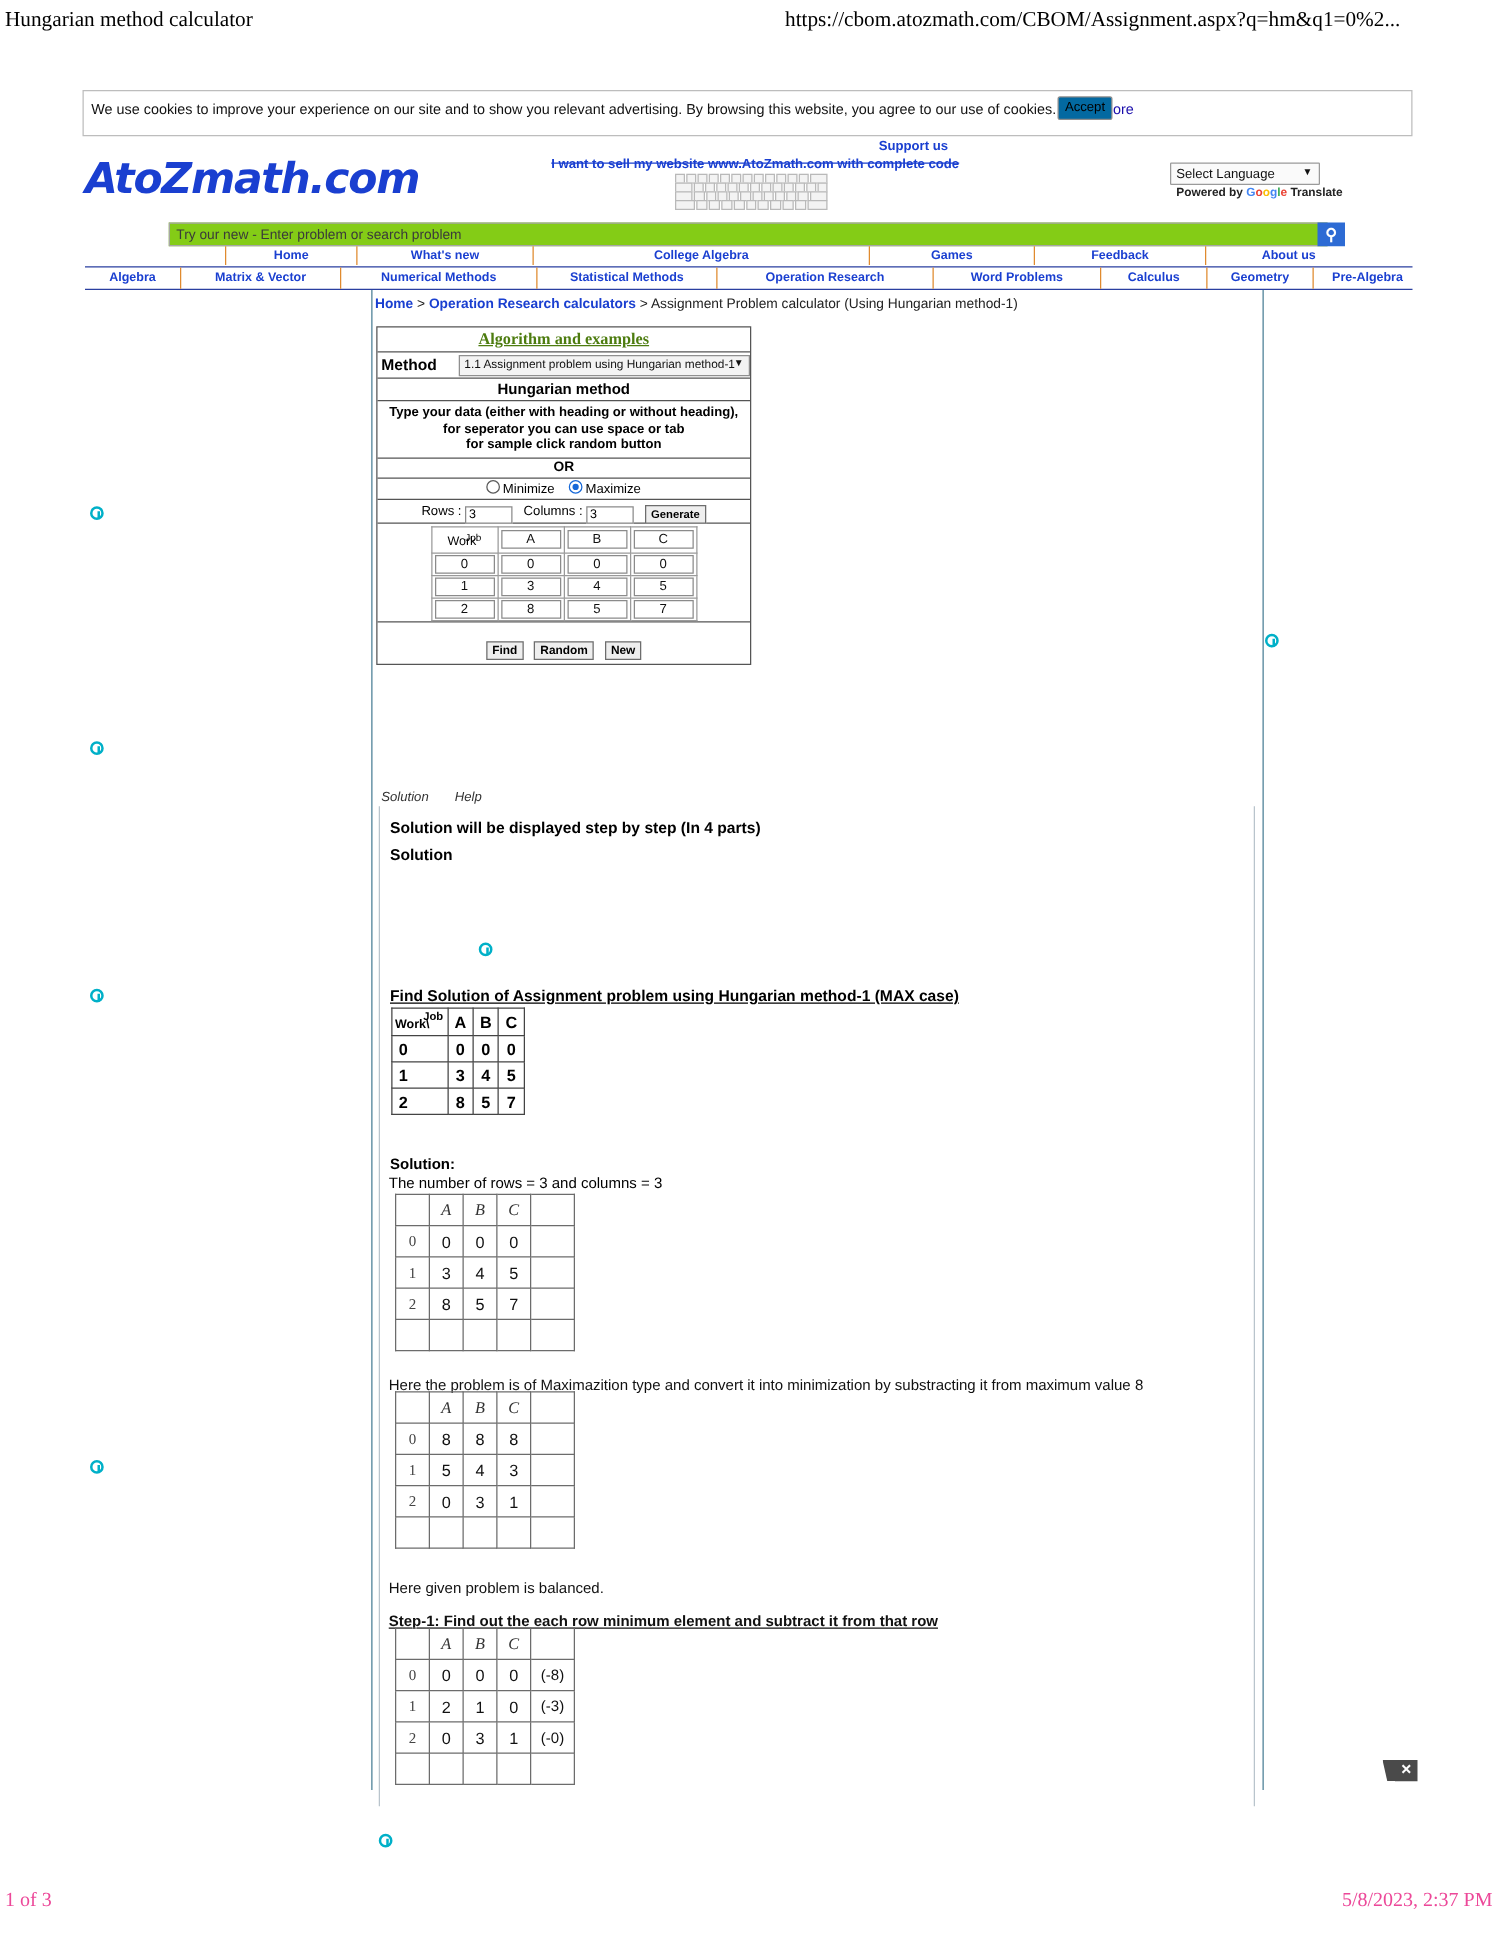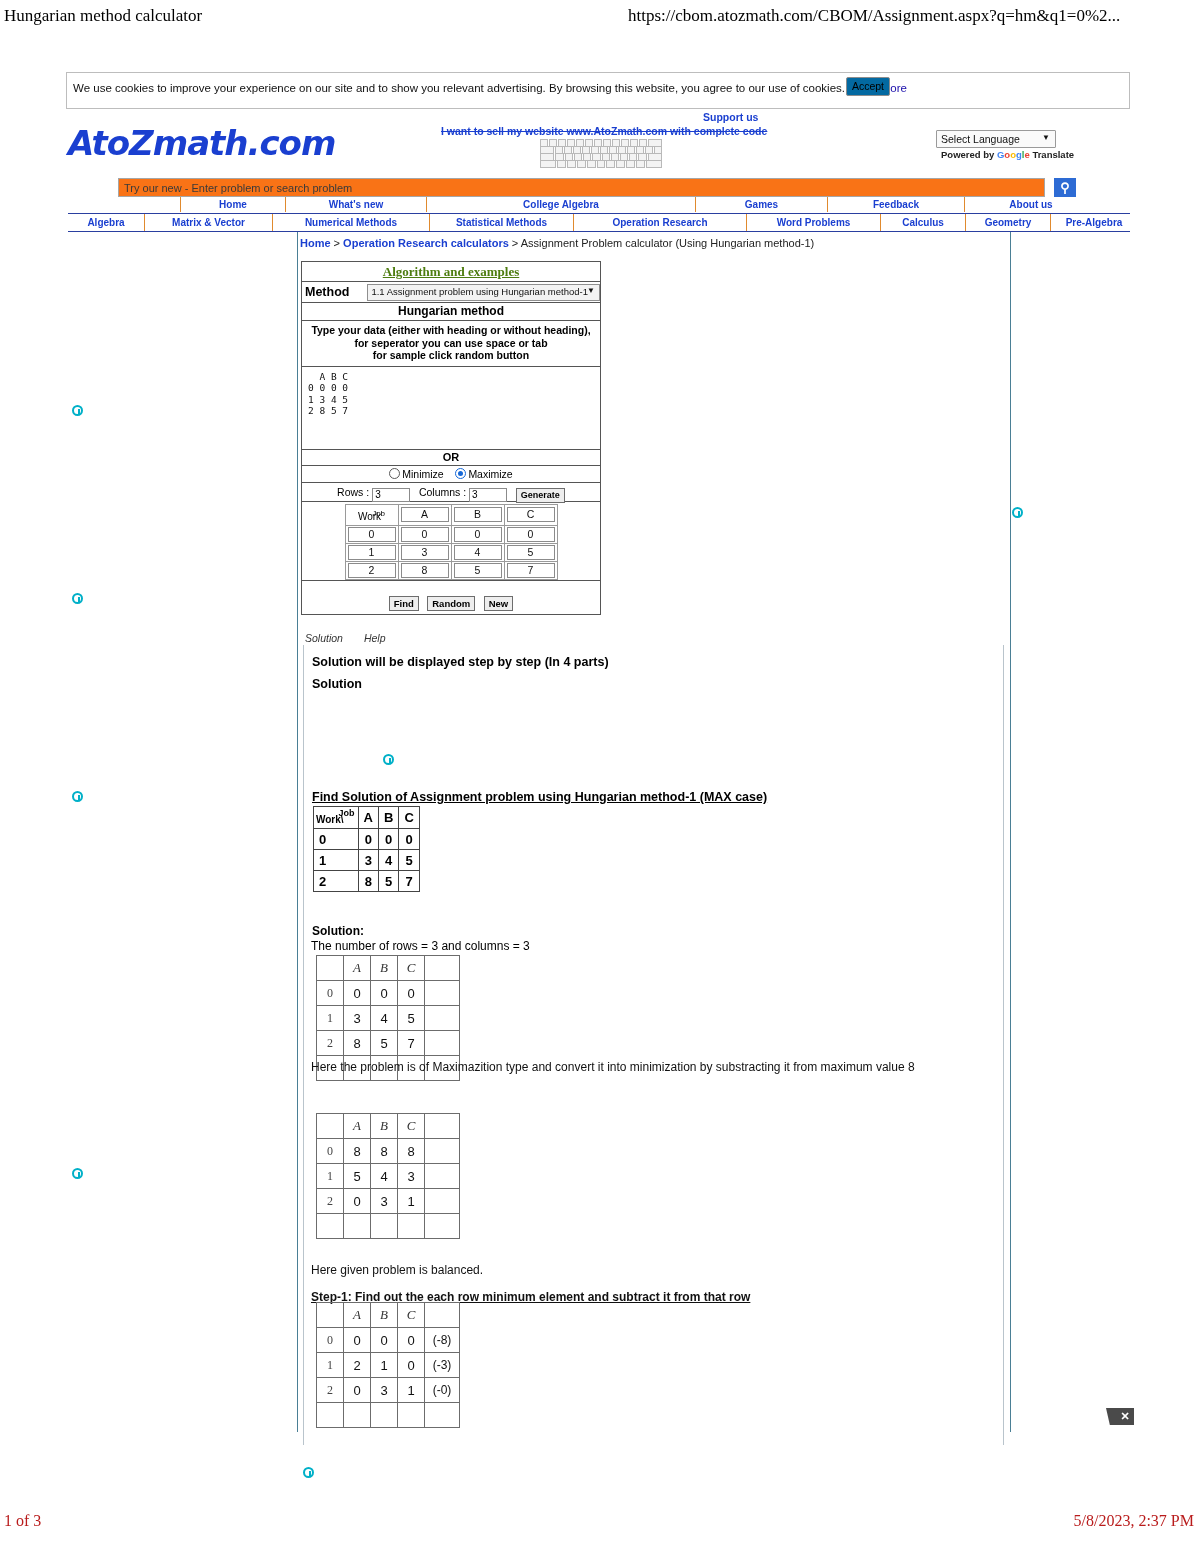--- a/index.html
+++ b/index.html
@@ -8,21 +8,21 @@
     width:1200px;height:1553px;position:relative;background:#ffffff;
     font-family:"Liberation Sans", sans-serif;color:#000;
     -webkit-font-smoothing:antialiased;
   }
   
   .print-hdr{position:absolute;left:0;top:0;width:1200px;height:36px;
     font-family:"Liberation Serif", serif;font-size:17px;color:#000;}
   .print-hdr .ttl{position:absolute;left:4px;top:6px;white-space:nowrap;}
   .print-hdr .url{position:absolute;left:628px;top:6px;white-space:nowrap;}
   .print-ftr{position:absolute;left:0;top:1512px;width:1200px;height:30px;
-    font-family:"Liberation Serif", serif;font-size:16px;color:#b91c1c;}
+    font-family:"Liberation Serif", serif;font-size:16px;color:#ec4899;}
   .print-ftr .pg{position:absolute;left:4px;top:0;}
   .print-ftr .dt{position:absolute;right:6px;top:0;}
 
   
   .cookiebar{position:absolute;left:66px;top:72px;width:1062px;height:35px;
     border:1px solid #bdbdbd;background:#fff;}
   .cookiebar .txt{position:absolute;left:6px;top:9px;font-size:11.5px;color:#111;white-space:nowrap;}
   .cookiebar a{color:#1a0dab;text-decoration:none;}
   .cookiebar .accept{position:absolute;left:779px;top:4px;width:42px;height:17px;
     border:1px solid #8d8d8d;background:#0369a1;border-radius:2px;
@@ -48,21 +48,21 @@
     color:#111;}
   .langsel .lbl{position:absolute;left:4px;top:2px;}
   .langsel .chev{position:absolute;right:5px;top:2px;font-size:8px;}
   .poweredby{position:absolute;left:941px;top:149px;font-size:9.5px;font-weight:bold;color:#222;white-space:nowrap;}
   .poweredby .g1{color:#4285F4;}.poweredby .g2{color:#EA4335;}
   .poweredby .g3{color:#FBBC05;}.poweredby .g4{color:#4285F4;}
   .poweredby .g5{color:#34A853;}.poweredby .g6{color:#EA4335;}
 
   
   .searchwrap{position:absolute;left:118px;top:178px;width:960px;height:19px;}
-  .searchbox{position:absolute;left:0;top:0;width:925px;height:17px;border:1px solid #a6a6a6;background:#f97316;}
+  .searchbox{position:absolute;left:17px;top:0;width:925px;height:17px;border:1px solid #a6a6a6;background:#84cc16;}
   .searchbox .ph{position:absolute;left:5px;top:3px;font-size:11px;color:#3a3a3a;}
   .searchbtn{position:absolute;left:936px;top:0;width:22px;height:19px;background:#2d6bd4;
     color:#fff;text-align:center;line-height:19px;font-size:13px;font-weight:bold;cursor:pointer;}
 
   
   .nav1{position:absolute;left:68px;top:197px;width:1062px;height:15px;display:flex;}
   .nav1 .cell{flex:0 0 auto;text-align:center;font-size:10px;font-weight:bold;color:#1a3fd0;
     line-height:15px;border-right:1px solid #e08a2e;}
   .nav1 .cell:last-child{border-right:none;}
   .nav1 .spacer{border-right:1px solid #e08a2e;}
@@ -306,26 +306,20 @@
       <span class="v">1.1 Assignment problem using Hungarian method-1</span>
       <span class="c">▼</span>
     </span>
   </div>
   <div class="row hm">Hungarian method</div>
   <div class="row instr">
     <div>Type your data (either with heading or without heading),</div>
     <div>for seperator you can use space or tab</div>
     <div>for sample click random button</div>
   </div>
-  <div class="row ta">
-    <div style="white-space:pre">  A B C</div>
-    <div style="white-space:pre">0 0 0 0</div>
-    <div style="white-space:pre">1 3 4 5</div>
-    <div style="white-space:pre">2 8 5 7</div>
-  </div>
   <div class="row or">OR</div>
   <div class="row objrow">
     <span><i class="radio"></i><span>Minimize</span></span>
     &nbsp;&nbsp;
     <span><i class="radio on"></i><span>Maximize</span></span>
   </div>
   <div class="row dimrow">
     <span>Rows :</span>
     <span class="tinyinput">3</span>
     &nbsp;
@@ -478,21 +472,21 @@
   <tr>
     <td>&nbsp;</td>
     <td></td>
     <td></td>
     <td></td>
     <td class="sub"></td>
   </tr>
 </tbody>
   </table>
 
-<div class="ptxt" style="left:311px;top:1060px;">Here the problem is of Maximazition type and convert it into minimization by substracting it from maximum value 8</div>
+<div class="ptxt" style="left:311px;top:1101px;">Here the problem is of Maximazition type and convert it into minimization by substracting it from maximum value 8</div>
 
 <table class="mtbl" style="left:316px;top:1113px;">
   <tbody>
       <tr>
     <td class="blank"></td>
     <td class="hd">A</td>
     <td class="hd">B</td>
     <td class="hd">C</td>
     <td class="sub"></td>
   </tr>

